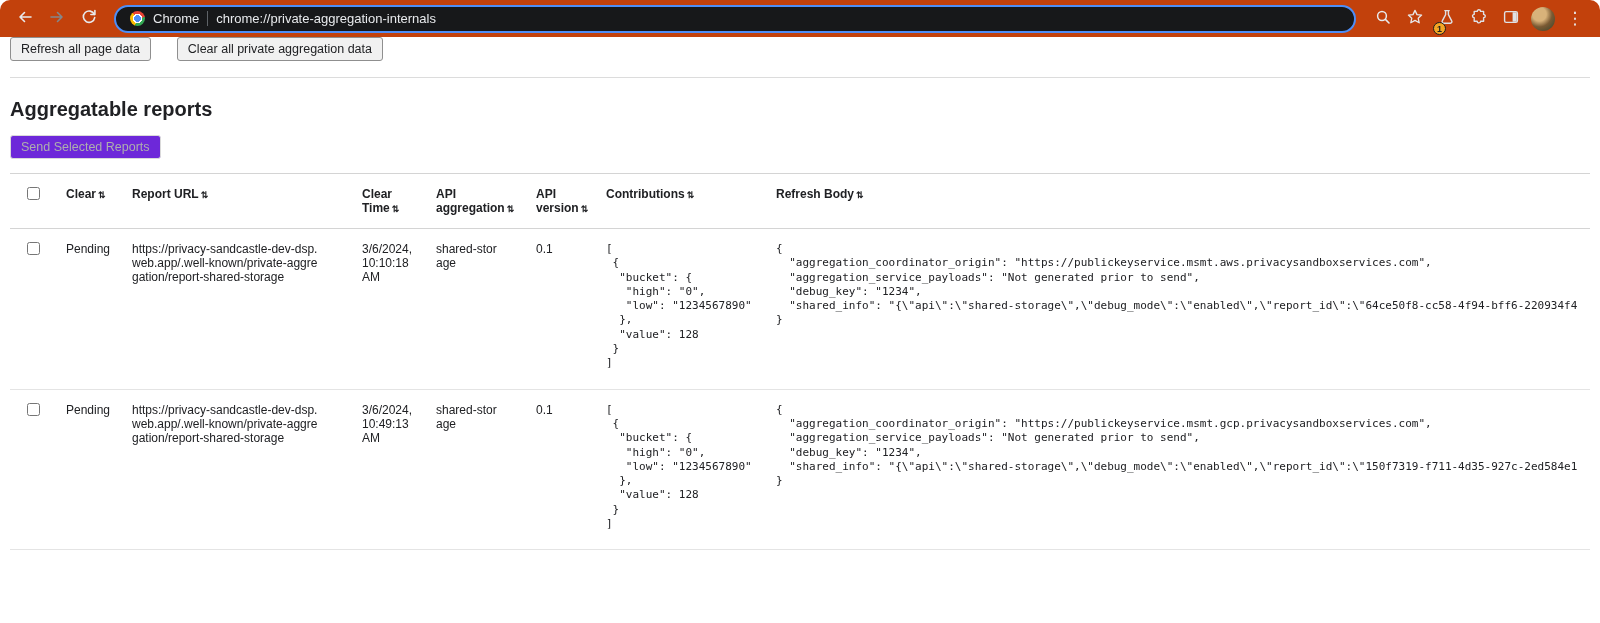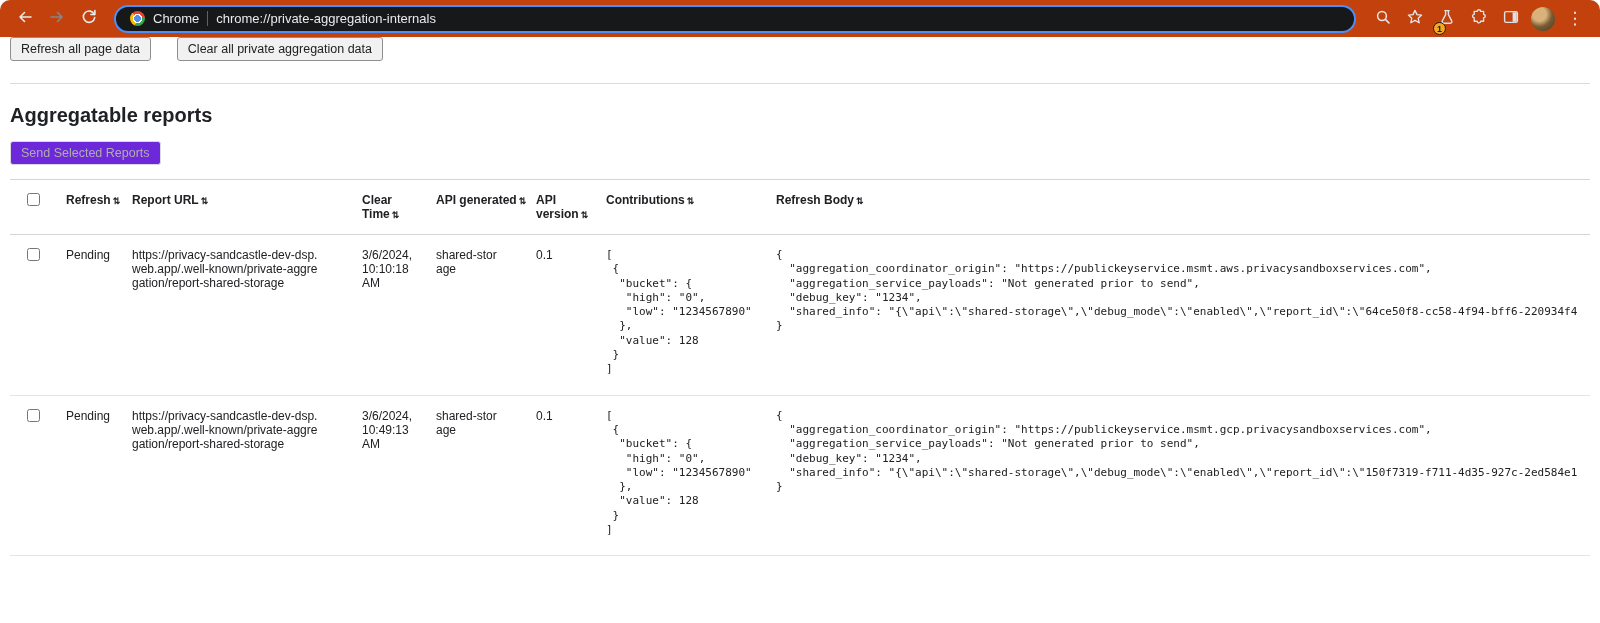--- a/index.html
+++ b/index.html
@@ -26,21 +26,21 @@
   .ext-badge { position:absolute; left:1px; bottom:-1px; min-width:13px; height:13px; border-radius:7px;
                background:#f5a623; color:#1e1f21; font-size:9px; font-weight:bold; line-height:13px;
                text-align:center; border:1px solid #1e1f21; }
   .avatar { width:24px; height:24px; border-radius:50%; flex:0 0 auto;
             background:radial-gradient(circle at 35% 30%, #d8b27a 0 30%, #7a5a33 55%, #33422c 100%); }
   .menu-dots { color:#e8eaed; font-size:17px; line-height:1; }
 
   
   .page { padding:0 10px; }
   h1 { font-size:23px; font-weight:bold; margin:30px 0 22px; color:#202124; }
-  .actions { display:flex; gap:26px; margin-bottom:22px; }
+  .actions { display:flex; gap:26px; margin-bottom:16px; }
   .cr-btn { font-family:"Liberation Sans",sans-serif; font-size:12.5px; color:#202124;
             background:#f1f1f1; border:1px solid #8f8f8f; border-radius:3px;
             padding:4px 10px; cursor:pointer; }
   hr.divider { border:none; border-top:1px solid #dcdcdc; margin:0 0 20px; }
   h2 { font-size:20px; font-weight:bold; margin:0 0 14px; }
   .send-row { margin:0 0 14px; }
   .cr-btn:disabled, .cr-btn.disabled { color:#aeaeae; background:#6d28d9; border-color:#dadada; }
 
   
   table { width:100%; border-collapse:collapse; table-layout:fixed; }
@@ -162,24 +162,24 @@
         <col style="width:230px">
         <col style="width:74px">
       <col style="width:100px">
         <col style="width:70px">
         <col style="width:170px">
         <col>
     </colgroup>
     <thead>
       <tr>
         <th class="cb-cell"><input type="checkbox" style=""></th>
-        <th><span>Refresh</span><span class="sort">⇅</span></th>
+        <th><span>Clear</span><span class="sort">⇅</span></th>
         <th><span>Report URL</span><span class="sort">⇅</span></th>
         <th><span>Clear Time</span><span class="sort">⇅</span></th>
-        <th><span>API generated</span><span class="sort">⇅</span></th>
+        <th><span>API aggregation</span><span class="sort">⇅</span></th>
         <th><span>API version</span><span class="sort">⇅</span></th>
         <th><span>Contributions</span><span class="sort">⇅</span></th>
         <th><span>Refresh Body</span><span class="sort">⇅</span></th>
       </tr>
     </thead>
     <tbody>
       <tr>
         <td class="cb-cell"><input type="checkbox" style=""></td>
         <td>
             <div class="cellw">Pending</div>

